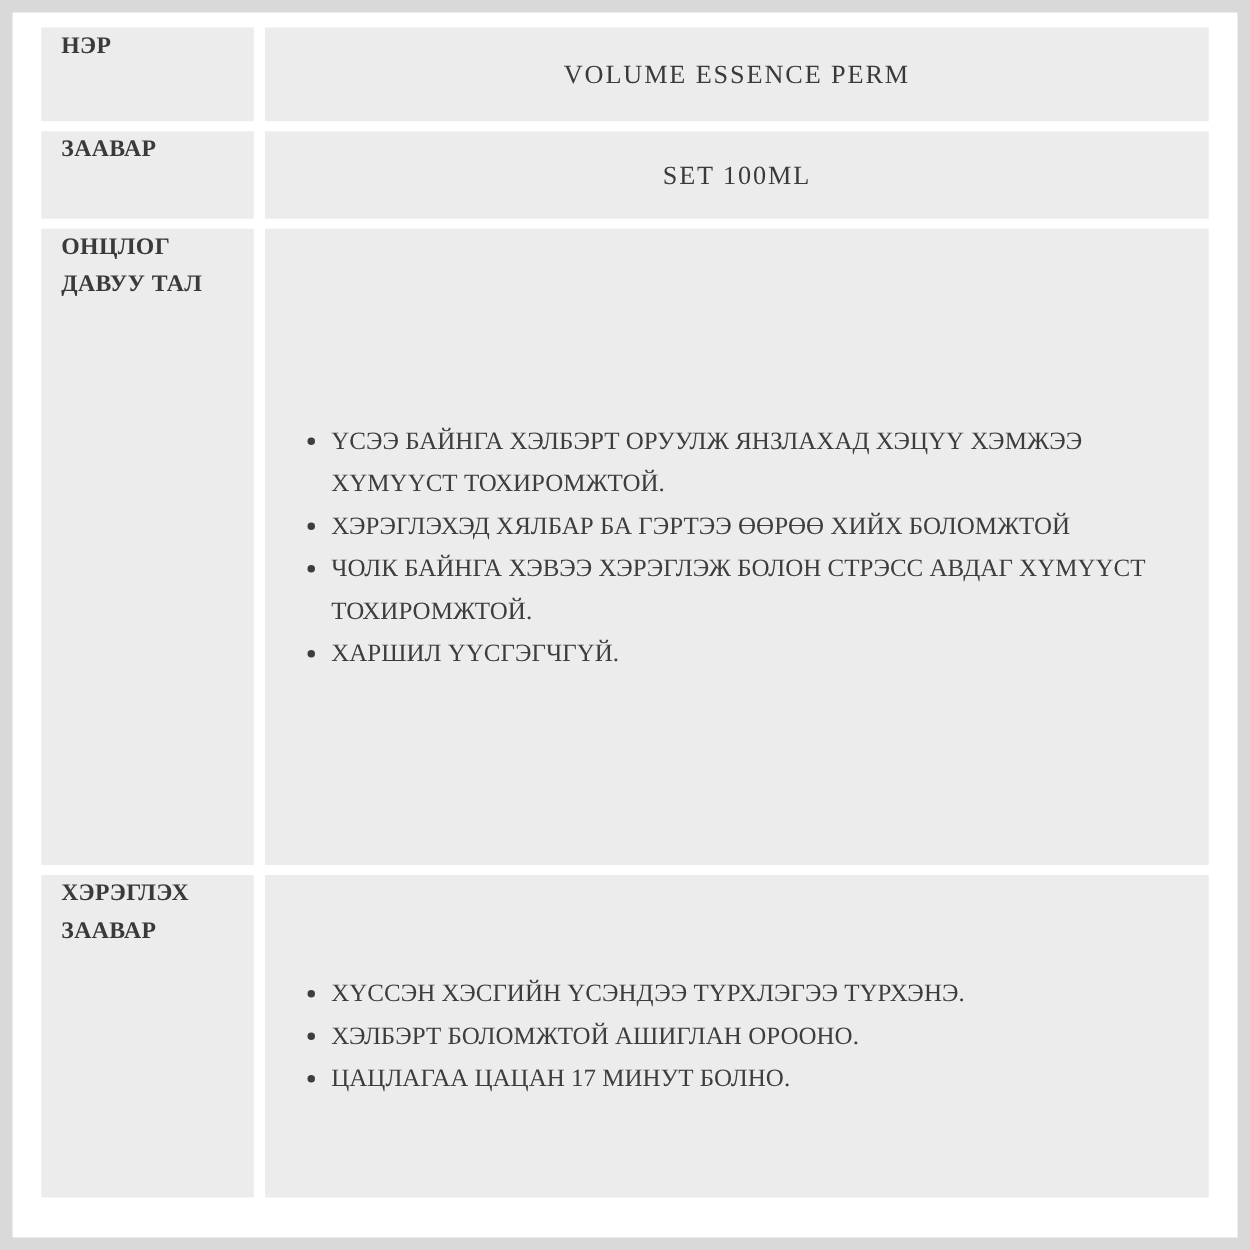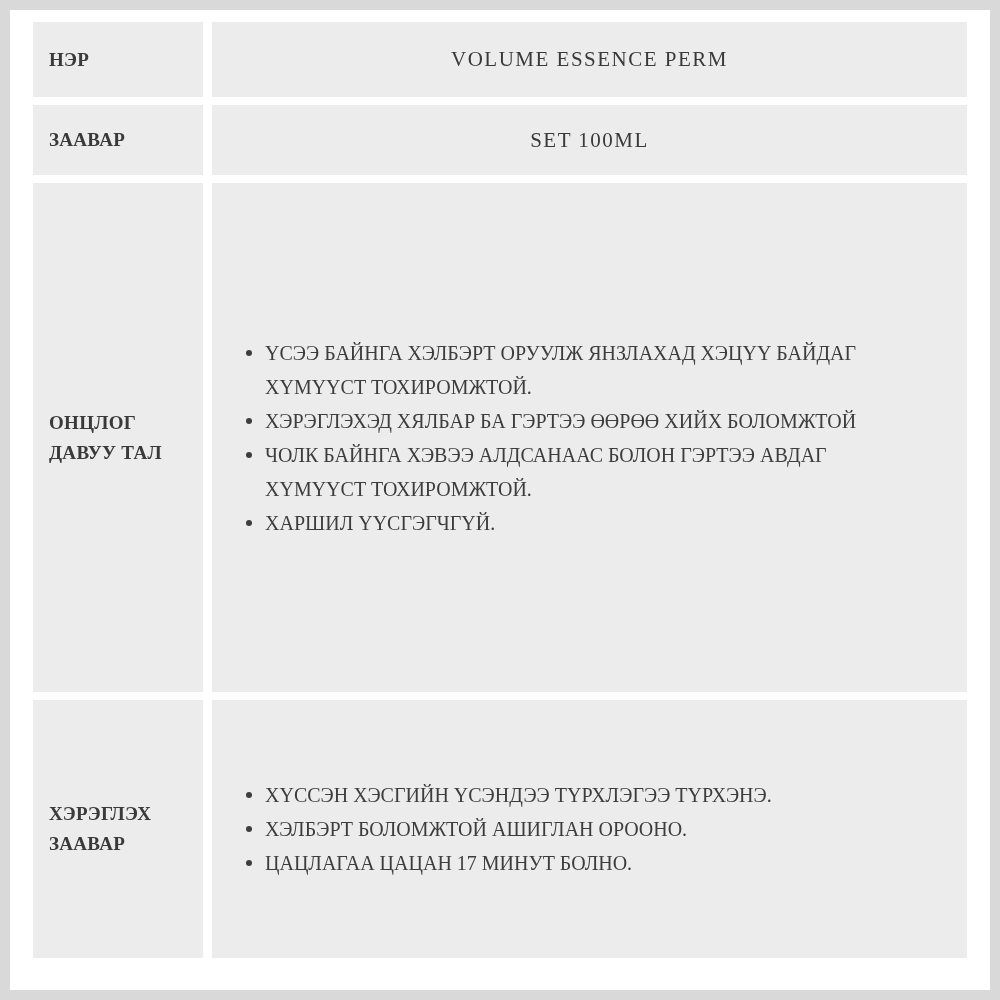--- a/index.html
+++ b/index.html
@@ -23,21 +23,21 @@
     grid-template-rows: 75px 70px 1fr 258px;
     column-gap: 9px;
     row-gap: 8px;
   }
   .cell {
     background: #ececec;
     display: flex;
     box-sizing: border-box;
   }
   .label-cell {
-    align-items: center;
+    align-items: flex-start;
     padding-left: 16px;
     padding-right: 2px;
     font-weight: bold;
     font-size: 19px;
     line-height: 30px;
     letter-spacing: 0.3px;
     color: #3a3a3a;
   }
   .value-cell-center {
     align-items: center;
@@ -91,23 +91,23 @@
     </div>
     <div class="cell value-cell-center">
       <span>SET 100ML</span>
     </div>
 
     <div class="cell label-cell">
       <span>ОНЦЛОГ ДАВУУ ТАЛ</span>
     </div>
     <div class="cell value-cell-list">
       <ul class="bullets">
-          <li>ҮСЭЭ БАЙНГА ХЭЛБЭРТ ОРУУЛЖ ЯНЗЛАХАД ХЭЦҮҮ БАЙДАГ ХҮМҮҮСТ ТОХИРОМЖТОЙ.</li>
+          <li>ҮСЭЭ БАЙНГА ХЭЛБЭРТ ОРУУЛЖ ЯНЗЛАХАД ХЭЦҮҮ ХЭМЖЭЭ ХҮМҮҮСТ ТОХИРОМЖТОЙ.</li>
           <li>ХЭРЭГЛЭХЭД ХЯЛБАР БА ГЭРТЭЭ ӨӨРӨӨ ХИЙХ БОЛОМЖТОЙ</li>
-          <li>ЧОЛК БАЙНГА ХЭВЭЭ АЛДСАНААС БОЛОН ГЭРТЭЭ АВДАГ ХҮМҮҮСТ ТОХИРОМЖТОЙ.</li>
+          <li>ЧОЛК БАЙНГА ХЭВЭЭ ХЭРЭГЛЭЖ БОЛОН СТРЭСС АВДАГ ХҮМҮҮСТ ТОХИРОМЖТОЙ.</li>
           <li>ХАРШИЛ ҮҮСГЭГЧГҮЙ.</li>
         </ul>
     </div>
 
     <div class="cell label-cell">
       <span>ХЭРЭГЛЭХ ЗААВАР</span>
     </div>
     <div class="cell value-cell-list">
       <ul class="bullets">
           <li>ХҮССЭН ХЭСГИЙН  ҮСЭНДЭЭ ТҮРХЛЭГЭЭ ТҮРХЭНЭ.</li>

